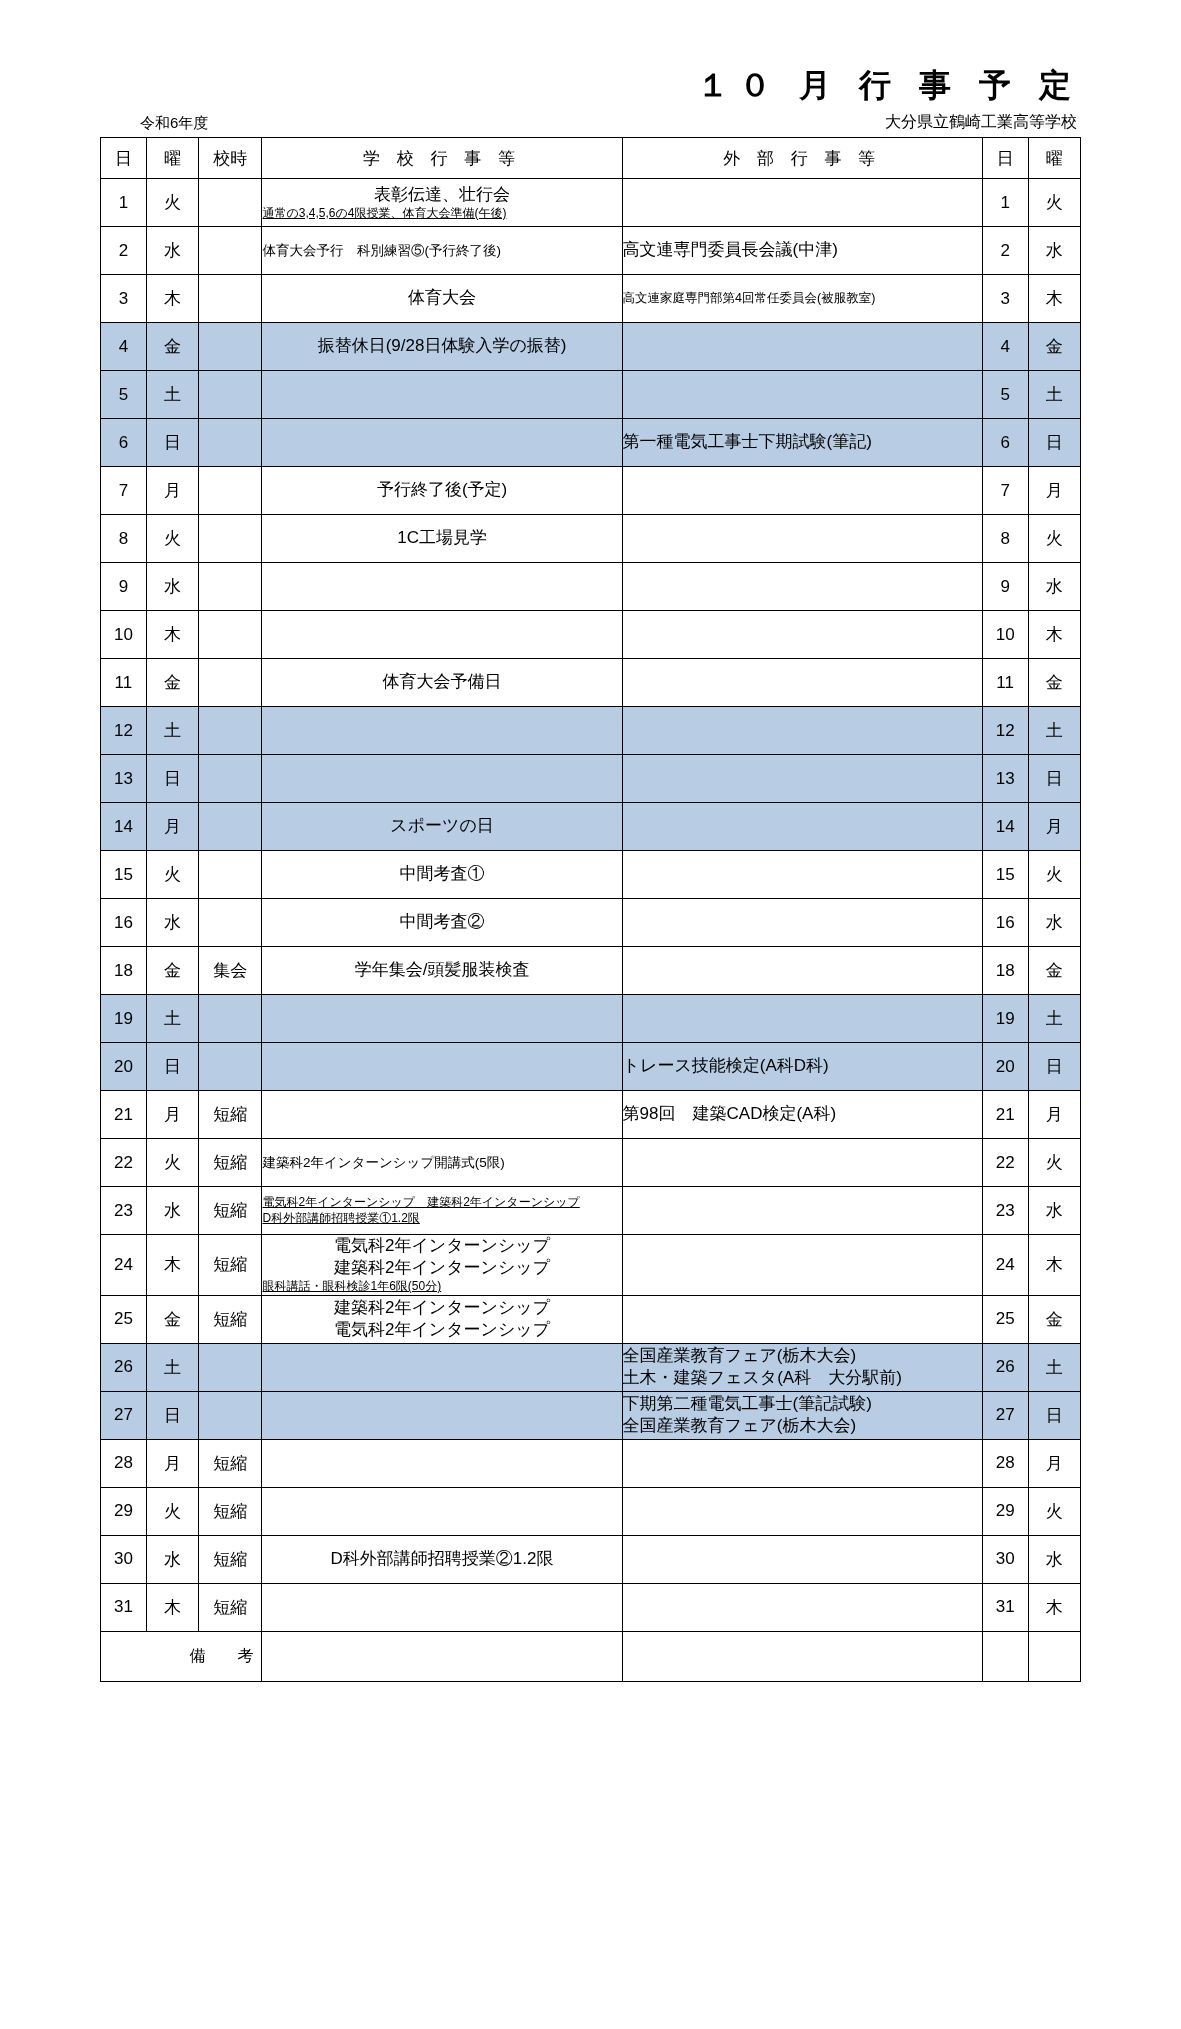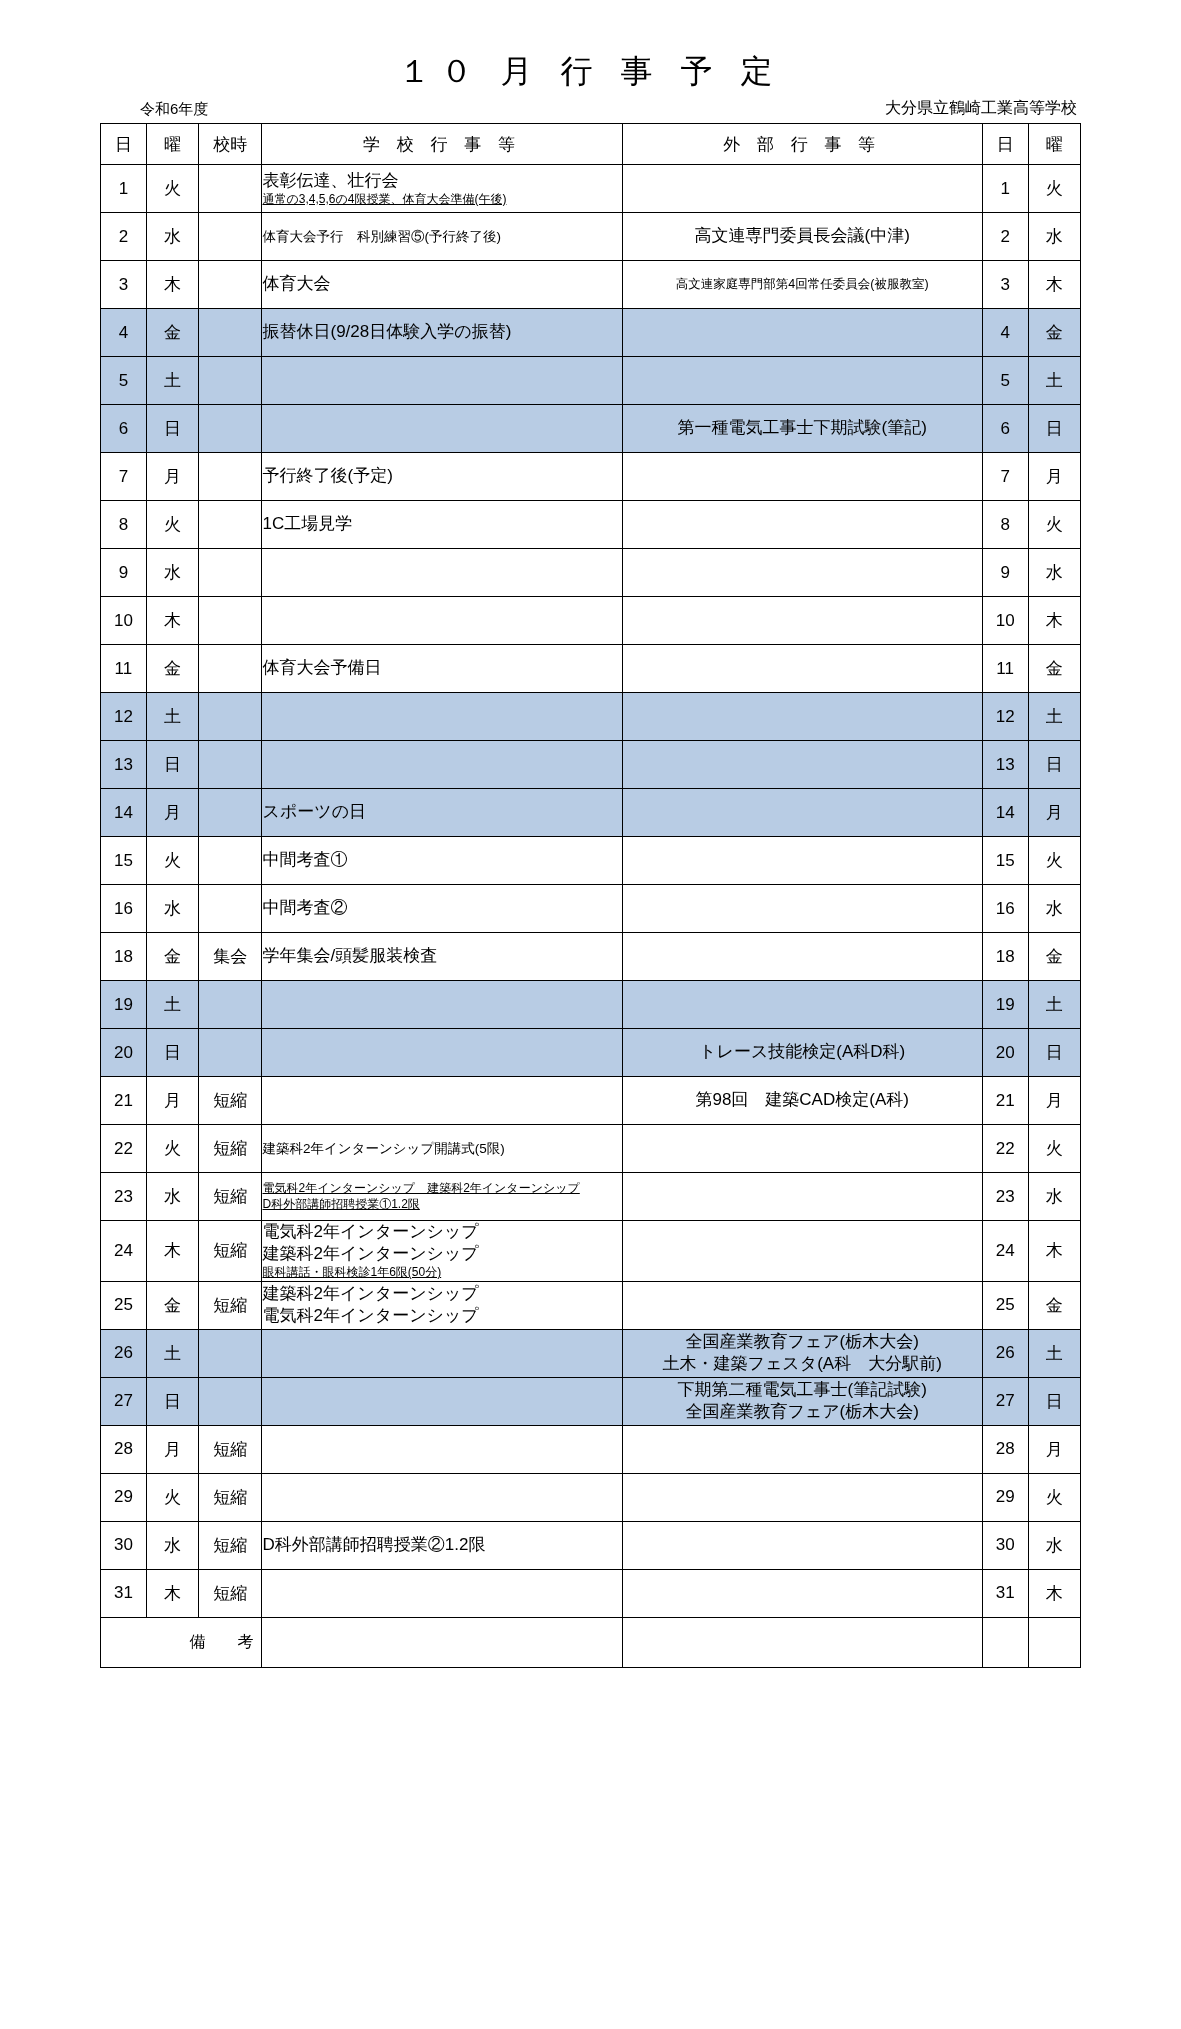--- a/index.html
+++ b/index.html
@@ -15,25 +15,25 @@
     position: relative;
   }
   .page {
     width: 1181px;
     height: 2029px;
     box-sizing: border-box;
     padding: 50px 100px 0 100px;
     position: relative;
   }
   .doc-title {
-    text-align: center;
+    text-align: right;
     font-size: 32px;
     letter-spacing: 10px;
-    font-weight: normal;
-    margin: 0 0 4px 0;
+    font-weight: bold;
+    margin: 14px 0 4px 0;
     font-family: "Liberation Serif", serif;
   }
   .subheader {
     display: flex;
     justify-content: space-between;
     align-items: flex-end;
     font-size: 15px;
     padding: 0 4px 4px 40px;
     gap: 40px;
   }
@@ -71,36 +71,37 @@
   tbody tr { height: 48px; }
   td.day, td.dow, td.per {
     text-align: center;
     font-size: 17px;
   }
   td.sch, td.ext {
     padding: 2px 6px;
     font-size: 17px;
     line-height: 1.25;
   }
-  td.ext { text-align: center; margin-left: 20px; }
+  td.ext { text-align: left; margin-left: 20px; }
   .small {
     font-size: 12px;
     line-height: 1.3;
     display: block;
     text-decoration: underline;
   }
   .sm13 {
     font-size: 13.5px;
     line-height: 1.3;
     display: block;
   }
   .big {
     font-size: 17px;
     line-height: 1.3;
     display: block;
+    text-align: center;
   }
   .ext-line {
     display: block;
     font-size: 17px;
     line-height: 1.3;
   }
   .ext-small {
     display: block;
     font-size: 12.5px;
     line-height: 1.3;

